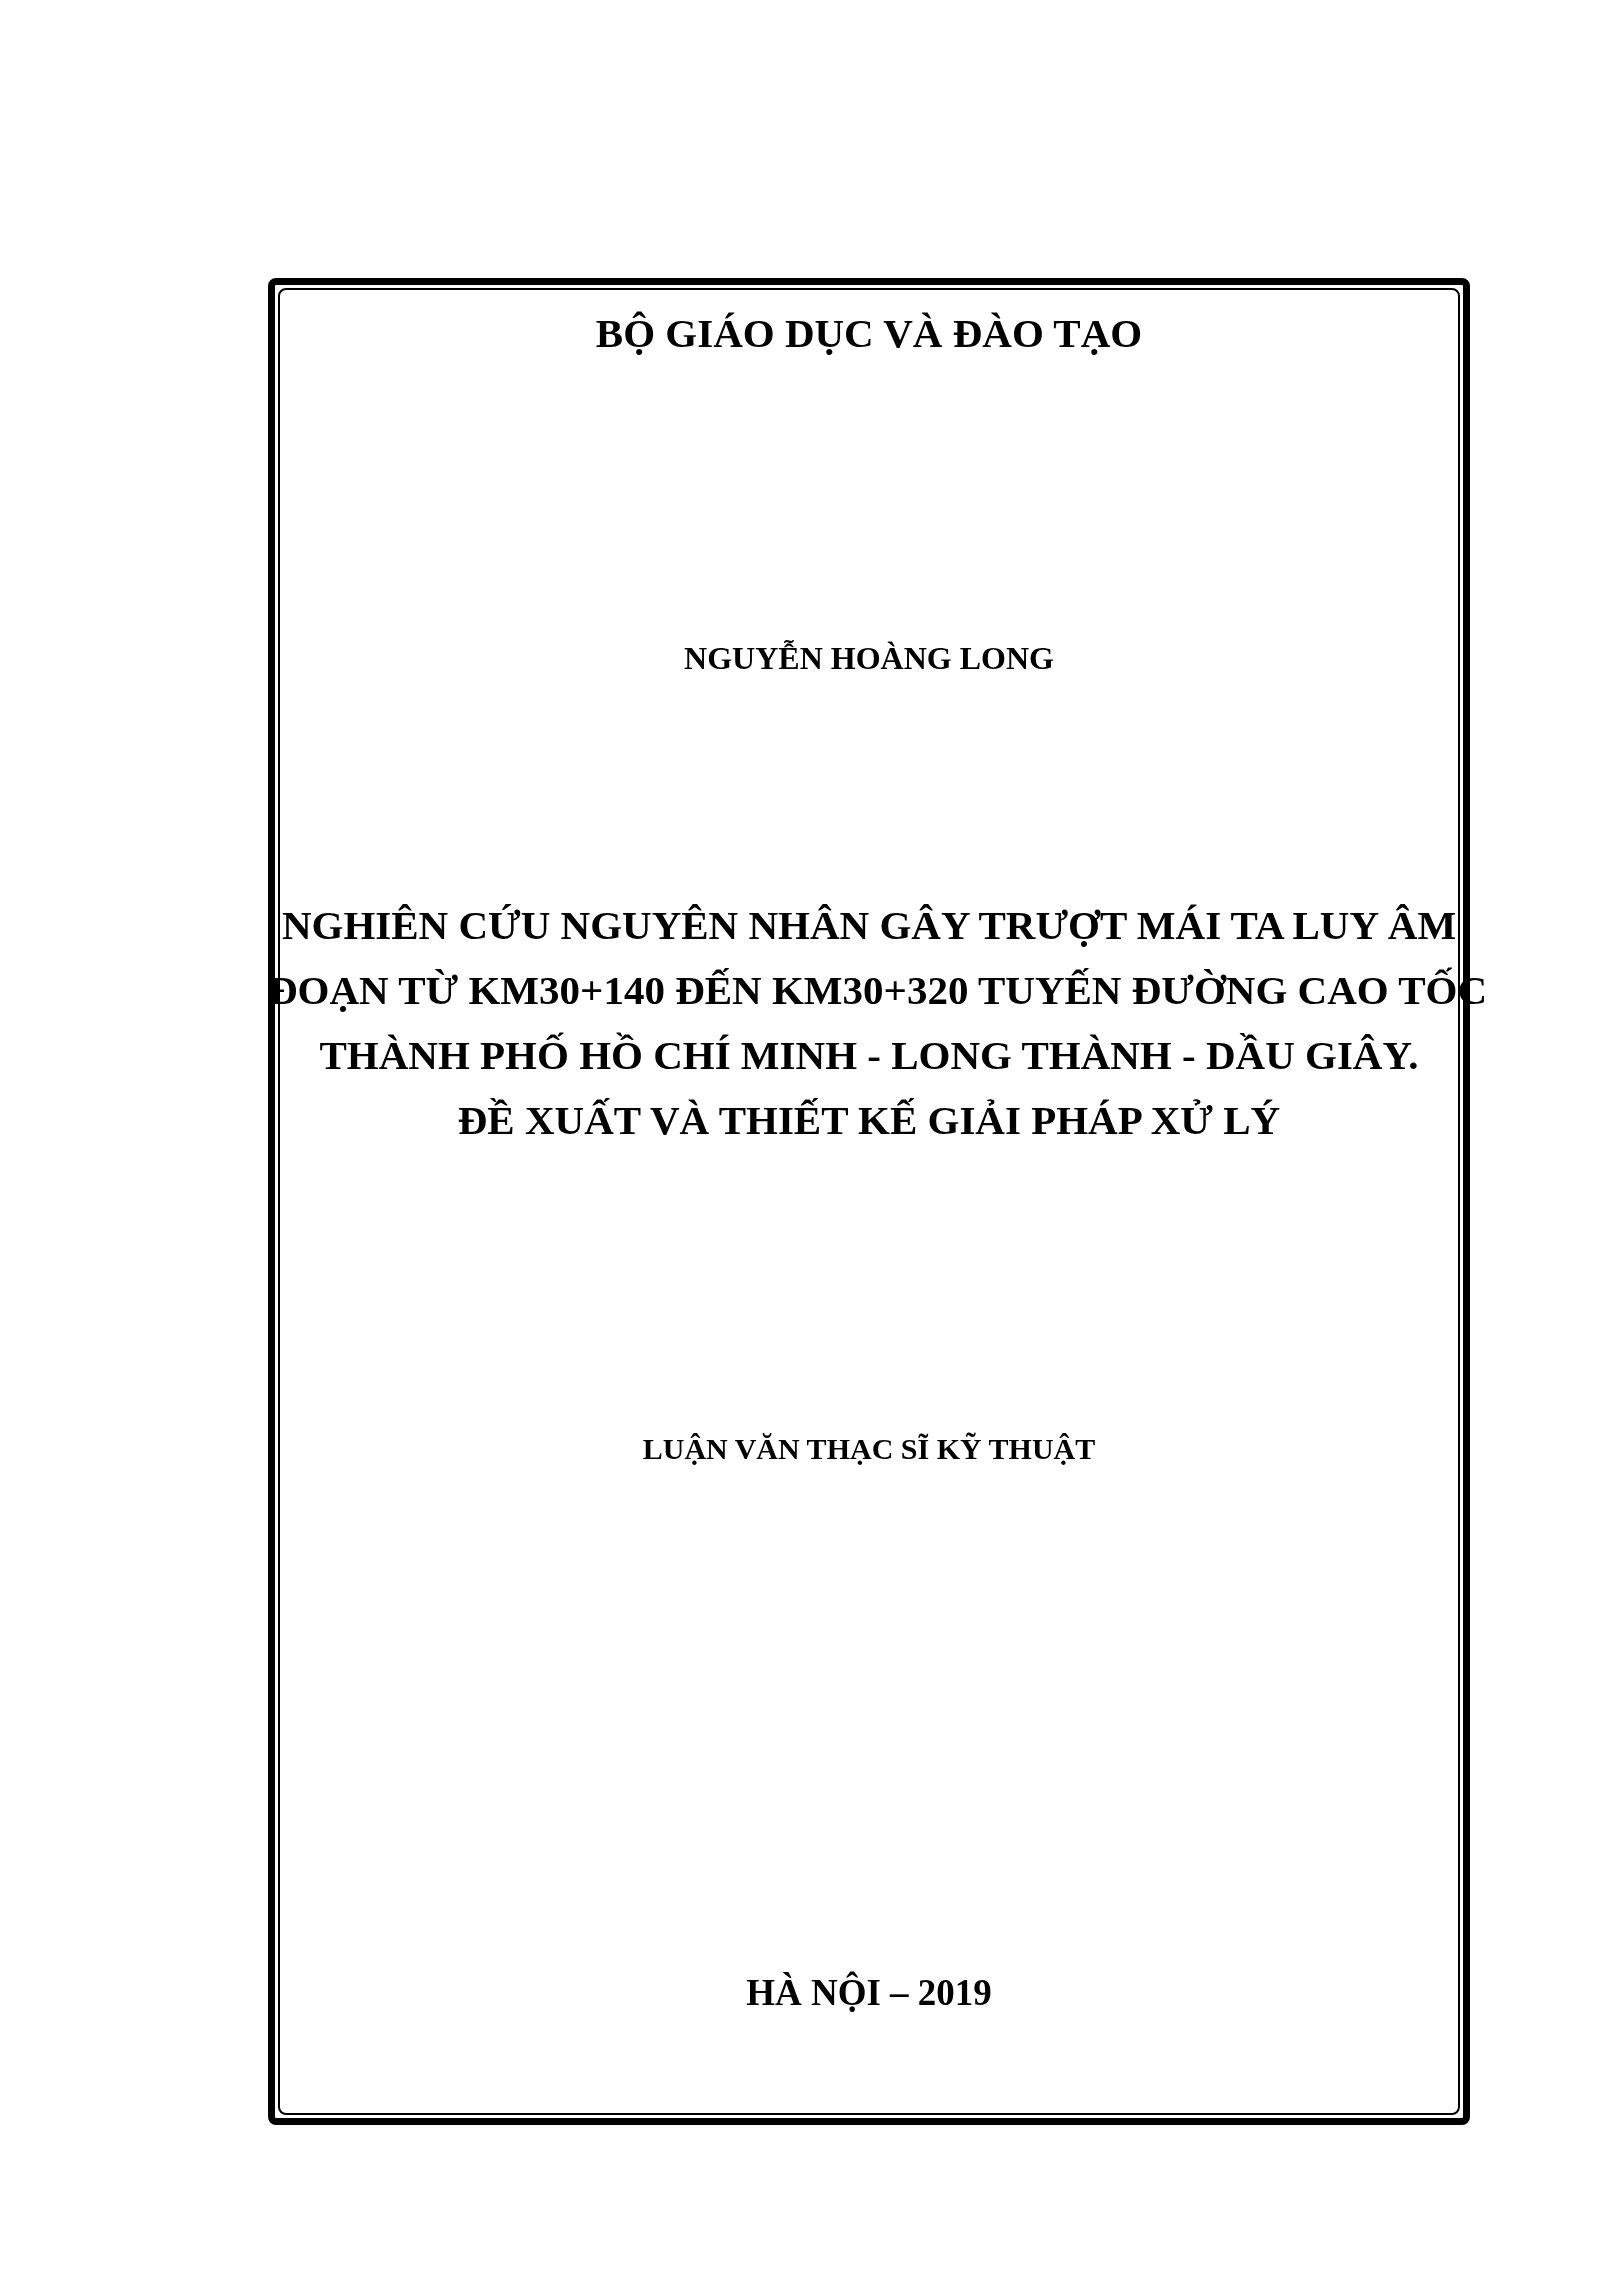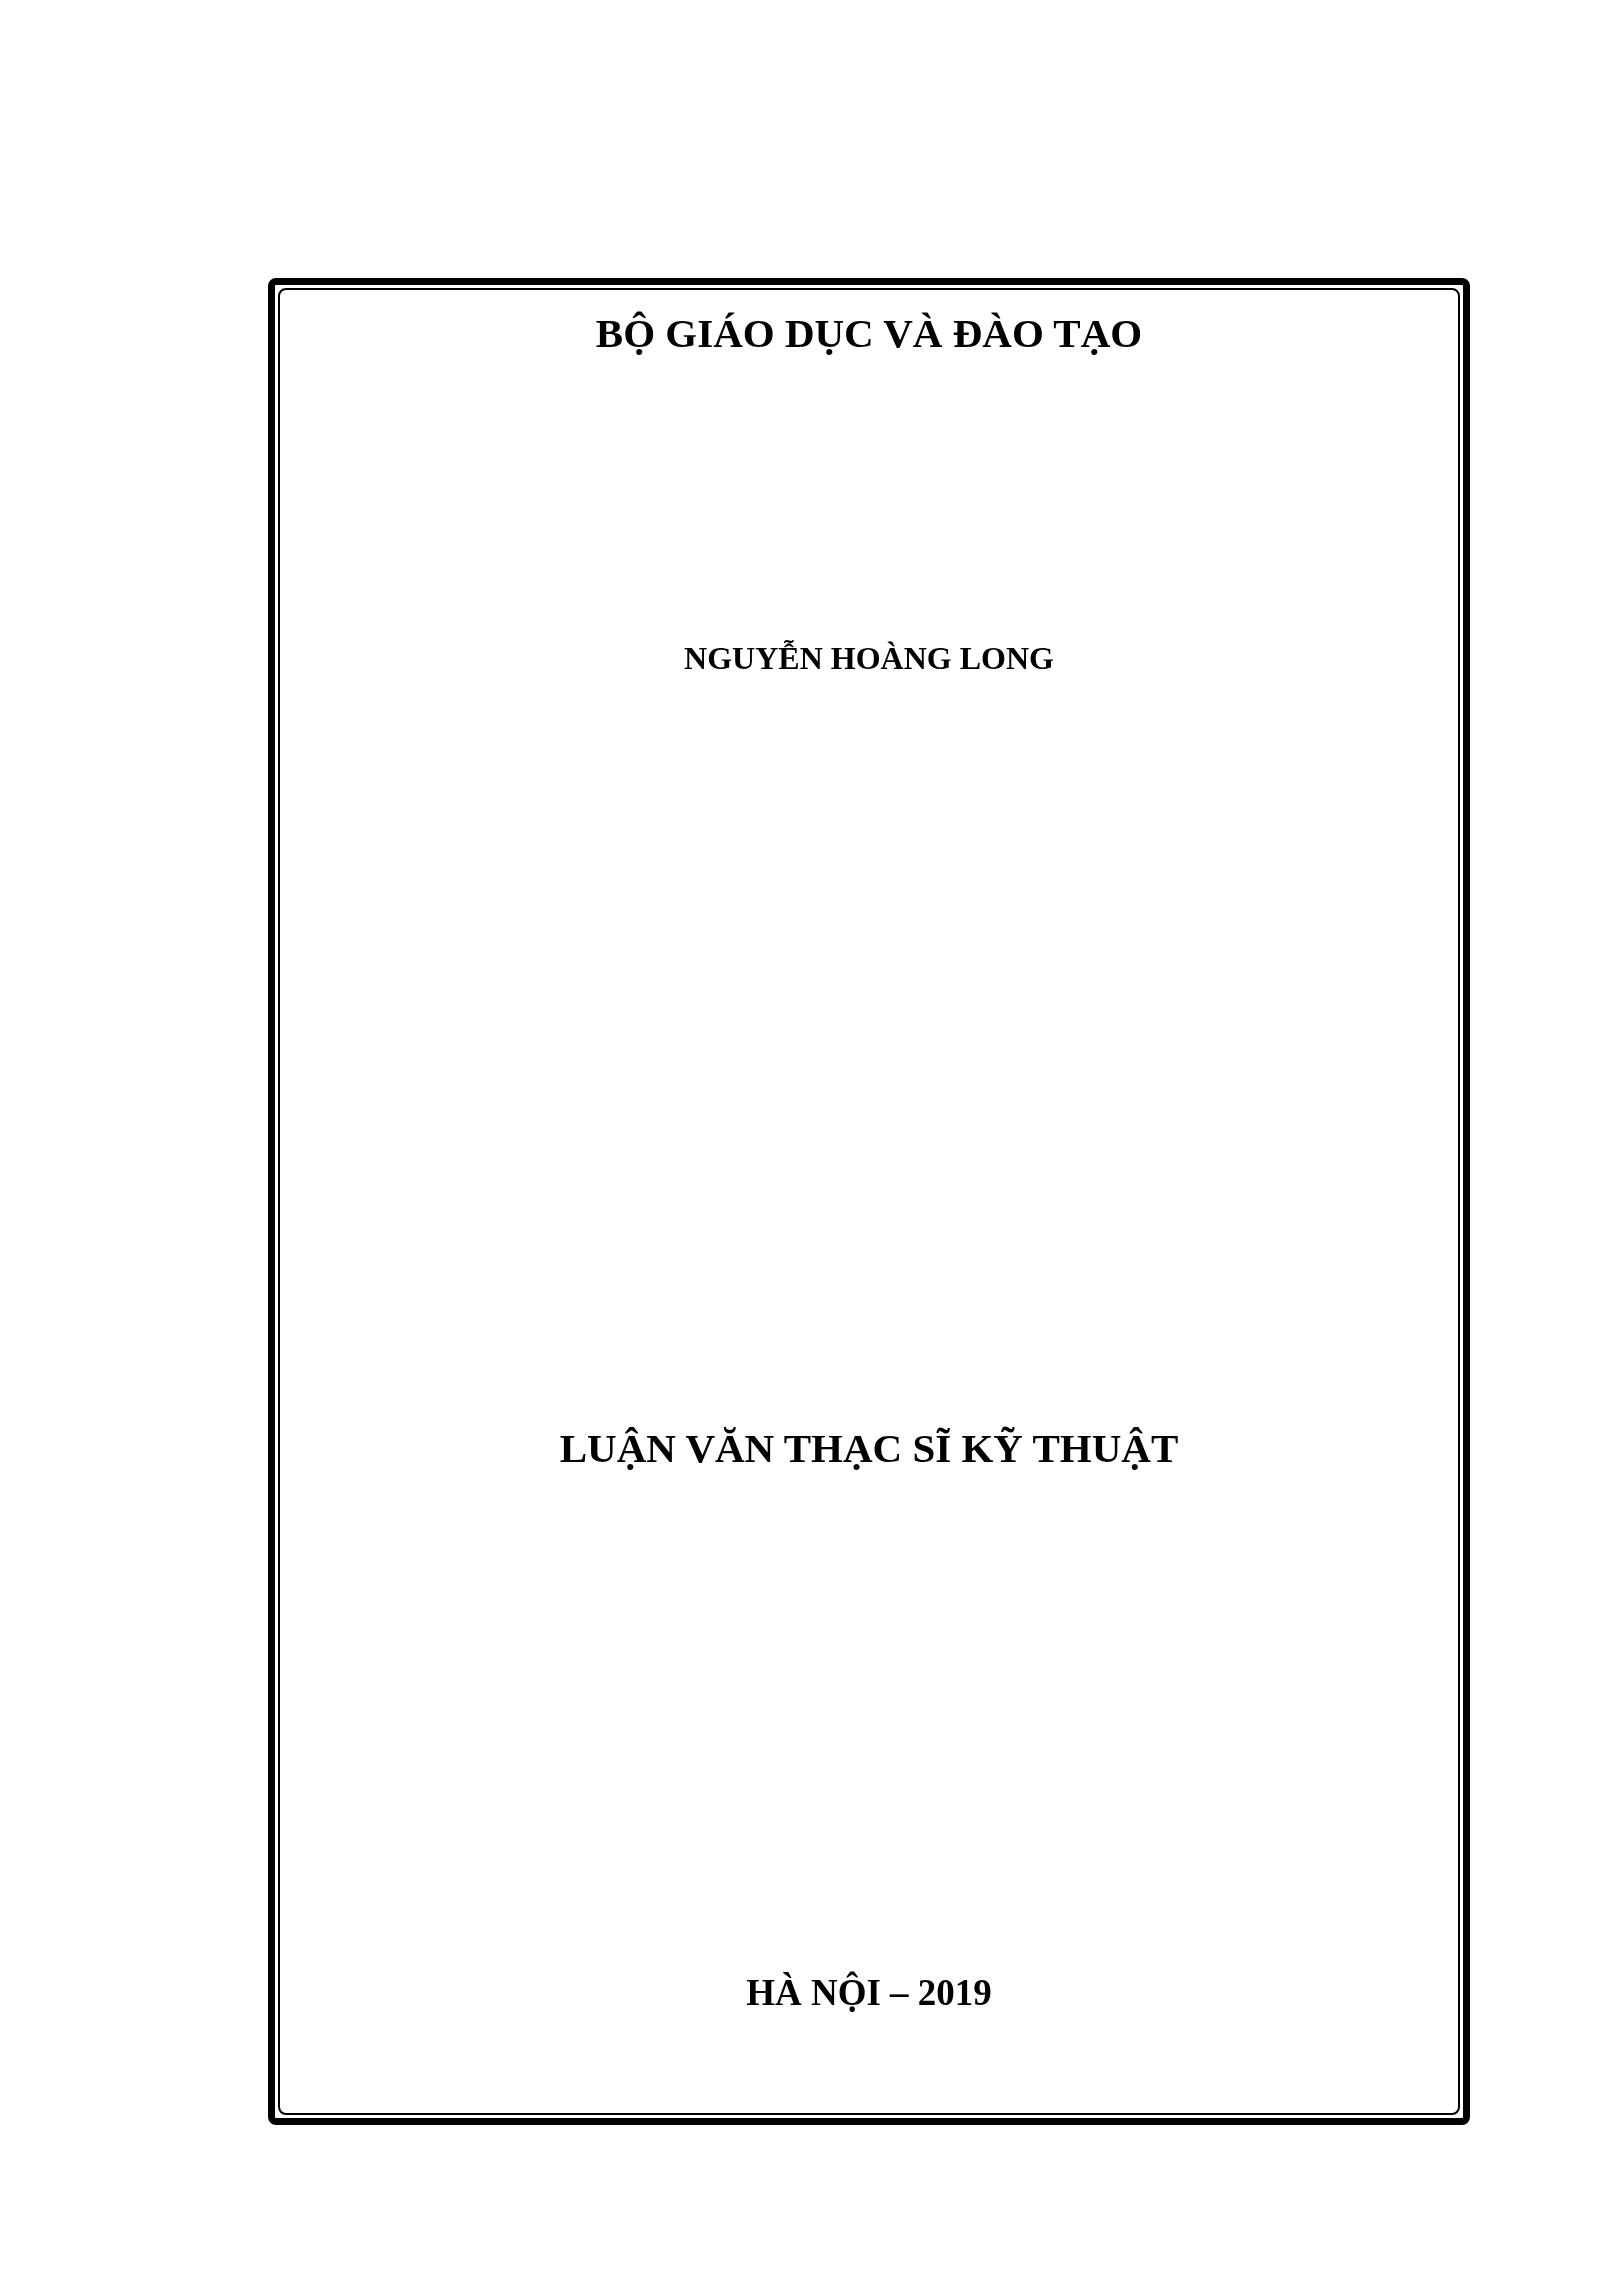--- a/index.html
+++ b/index.html
@@ -52,21 +52,21 @@
     font-size: 32px;
     line-height: 41px;
   }
   .title-block {
     top: 893px;
     font-size: 41px;
     line-height: 65px;
   }
   .doctype-block {
     top: 1428px;
-    font-size: 41px;
+    font-size: 30px;
     line-height: 41px;
   }
   .place-block {
     top: 1972px;
     font-size: 37px;
     line-height: 41px;
   }
 </style>
 </head>
 <body>
@@ -76,19 +76,25 @@
   <div class="frame-outer">
     <div class="frame-inner"></div>
   </div>
 
   <div class="textblock header-block">
     <div>BỘ GIÁO DỤC VÀ ĐÀO TẠO</div>
   </div>
 
   <div class="textblock author-block">NGUYỄN HOÀNG LONG</div>
 
+  <div class="textblock title-block">
+    <div>NGHIÊN CỨU NGUYÊN NHÂN GÂY TRƯỢT MÁI TA LUY ÂM</div>
+    <div>ĐOẠN TỪ KM30+140 ĐẾN KM30+320 TUYẾN ĐƯỜNG CAO TỐC</div>
+    <div>THÀNH PHỐ HỒ CHÍ MINH - LONG THÀNH - DẦU GIÂY.</div>
+    <div>ĐỀ XUẤT VÀ THIẾT KẾ GIẢI PHÁP XỬ LÝ</div>
+  </div>
 
   <div class="textblock doctype-block">LUẬN VĂN THẠC SĨ KỸ THUẬT</div>
 
   <div class="textblock place-block">HÀ NỘI – 2019</div>
 
 </div>
 
 
 </body></html>

